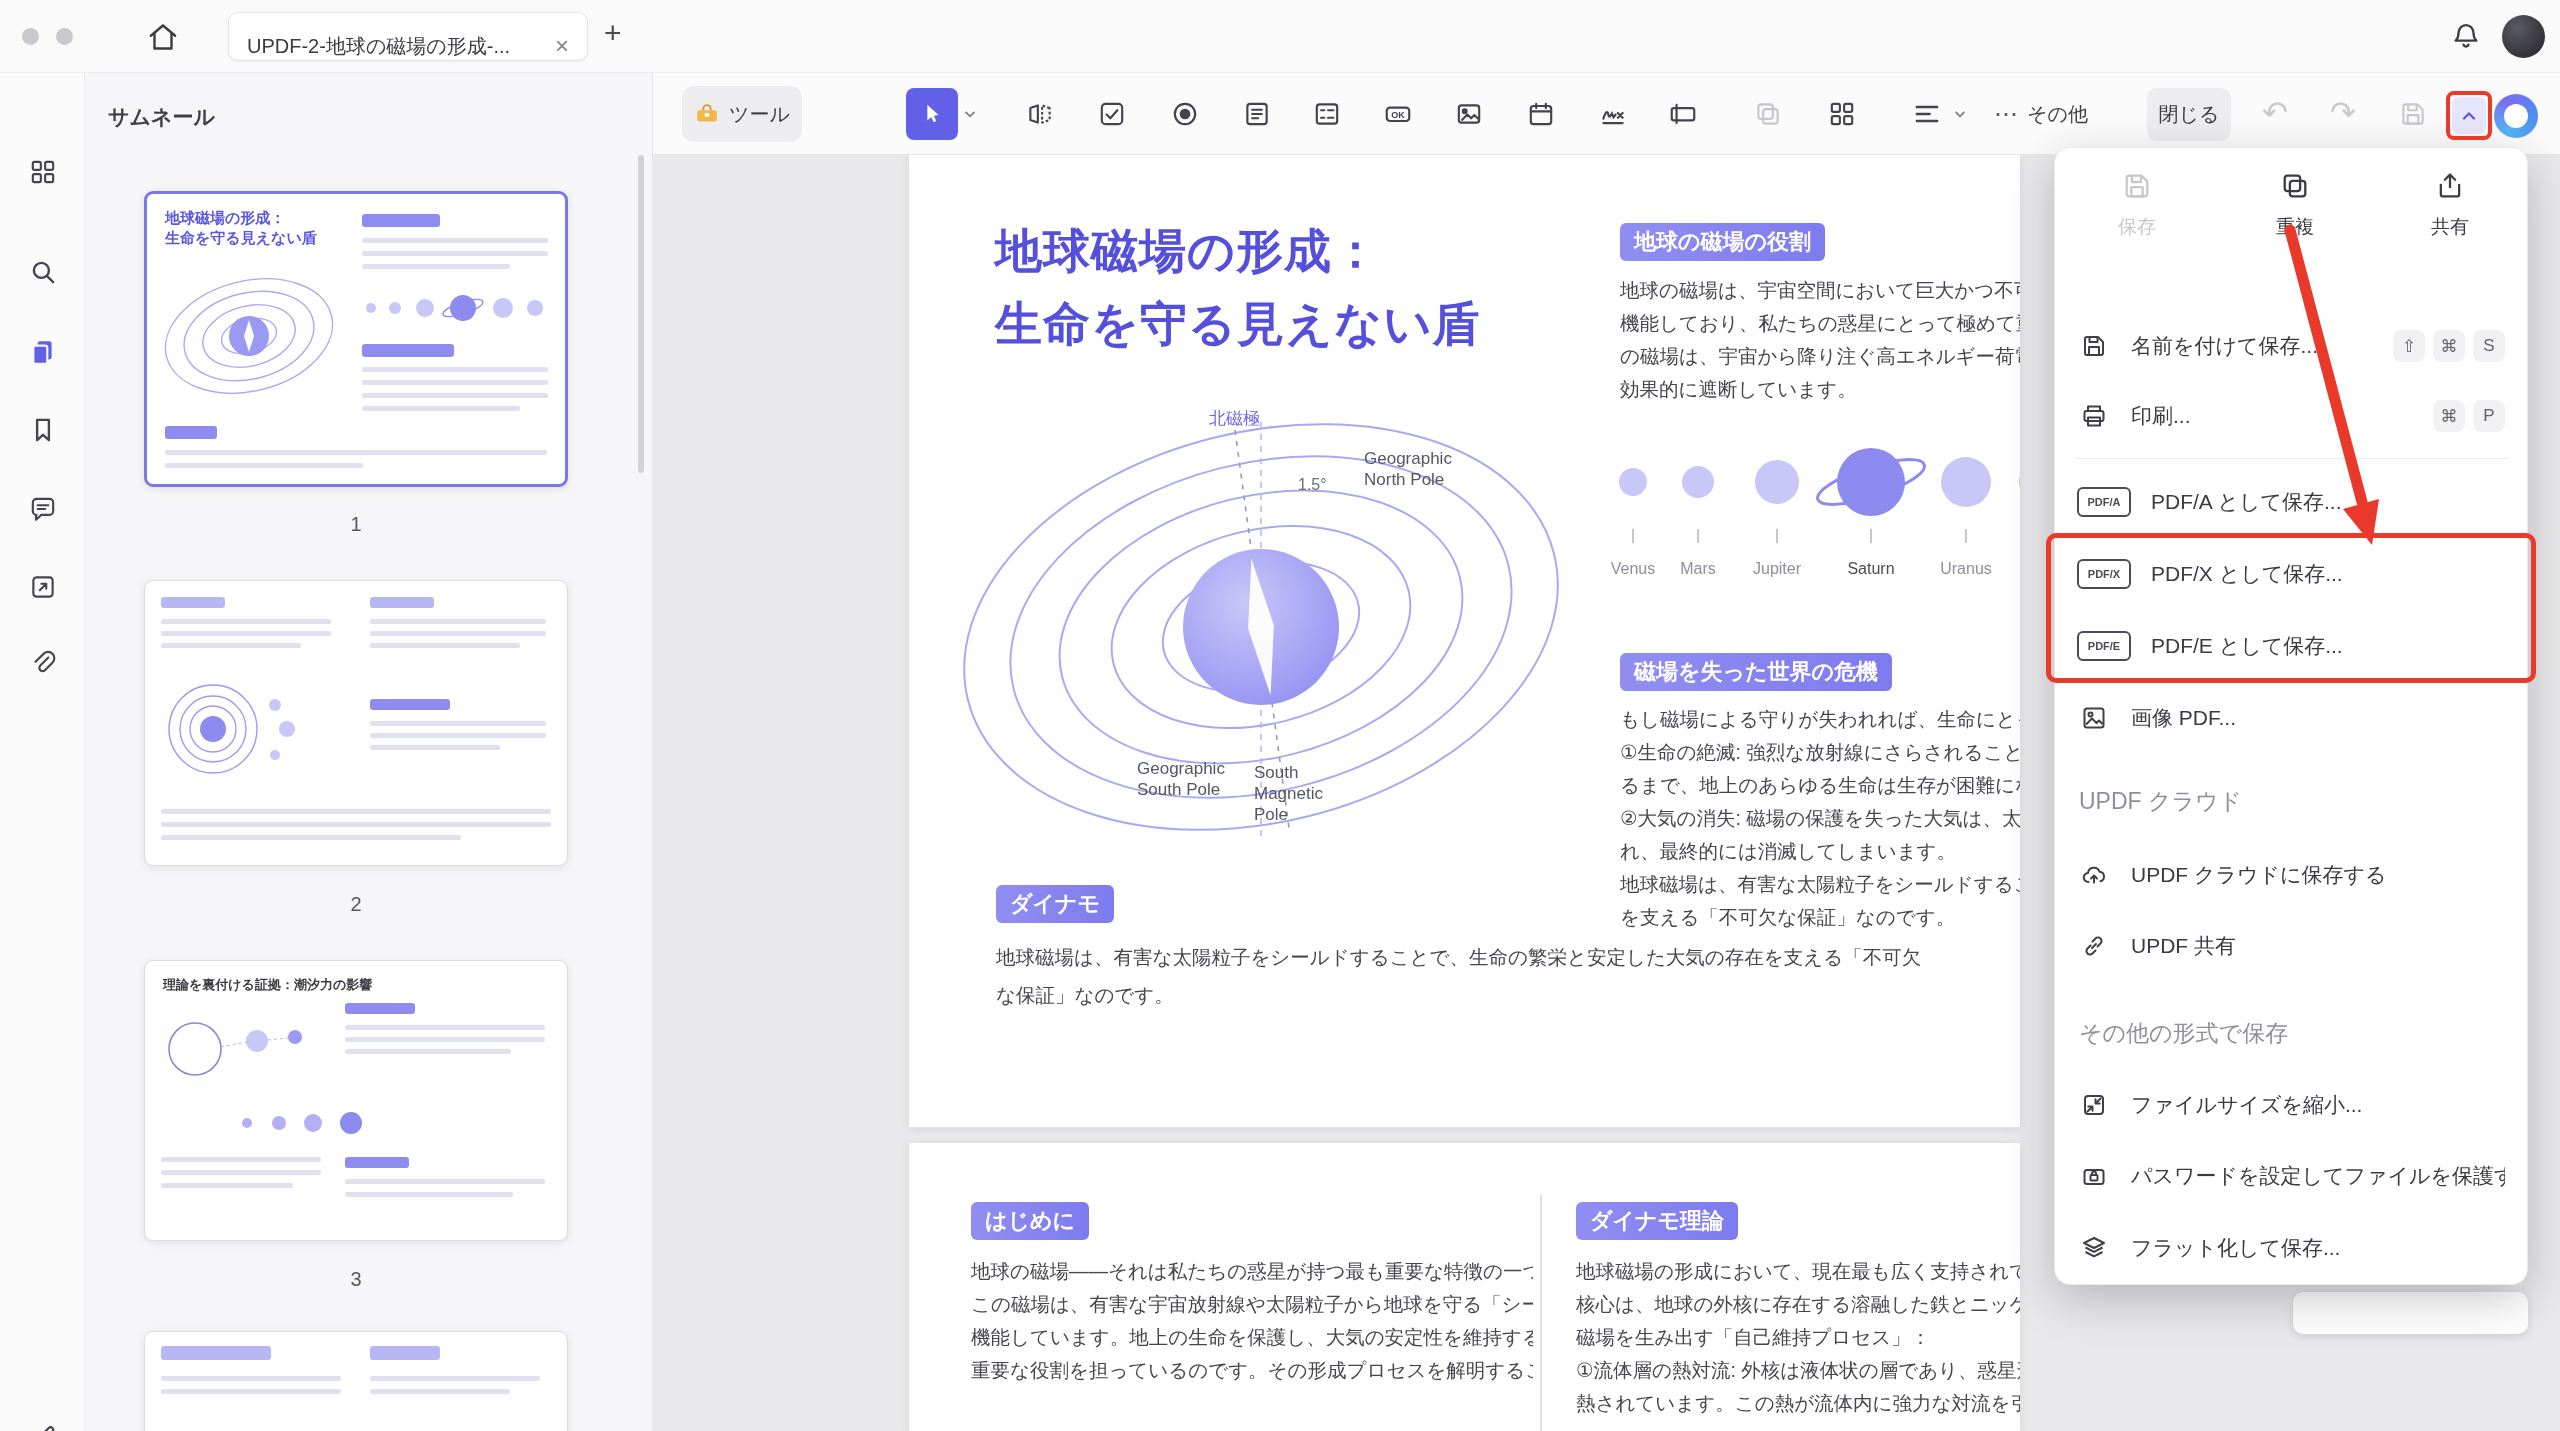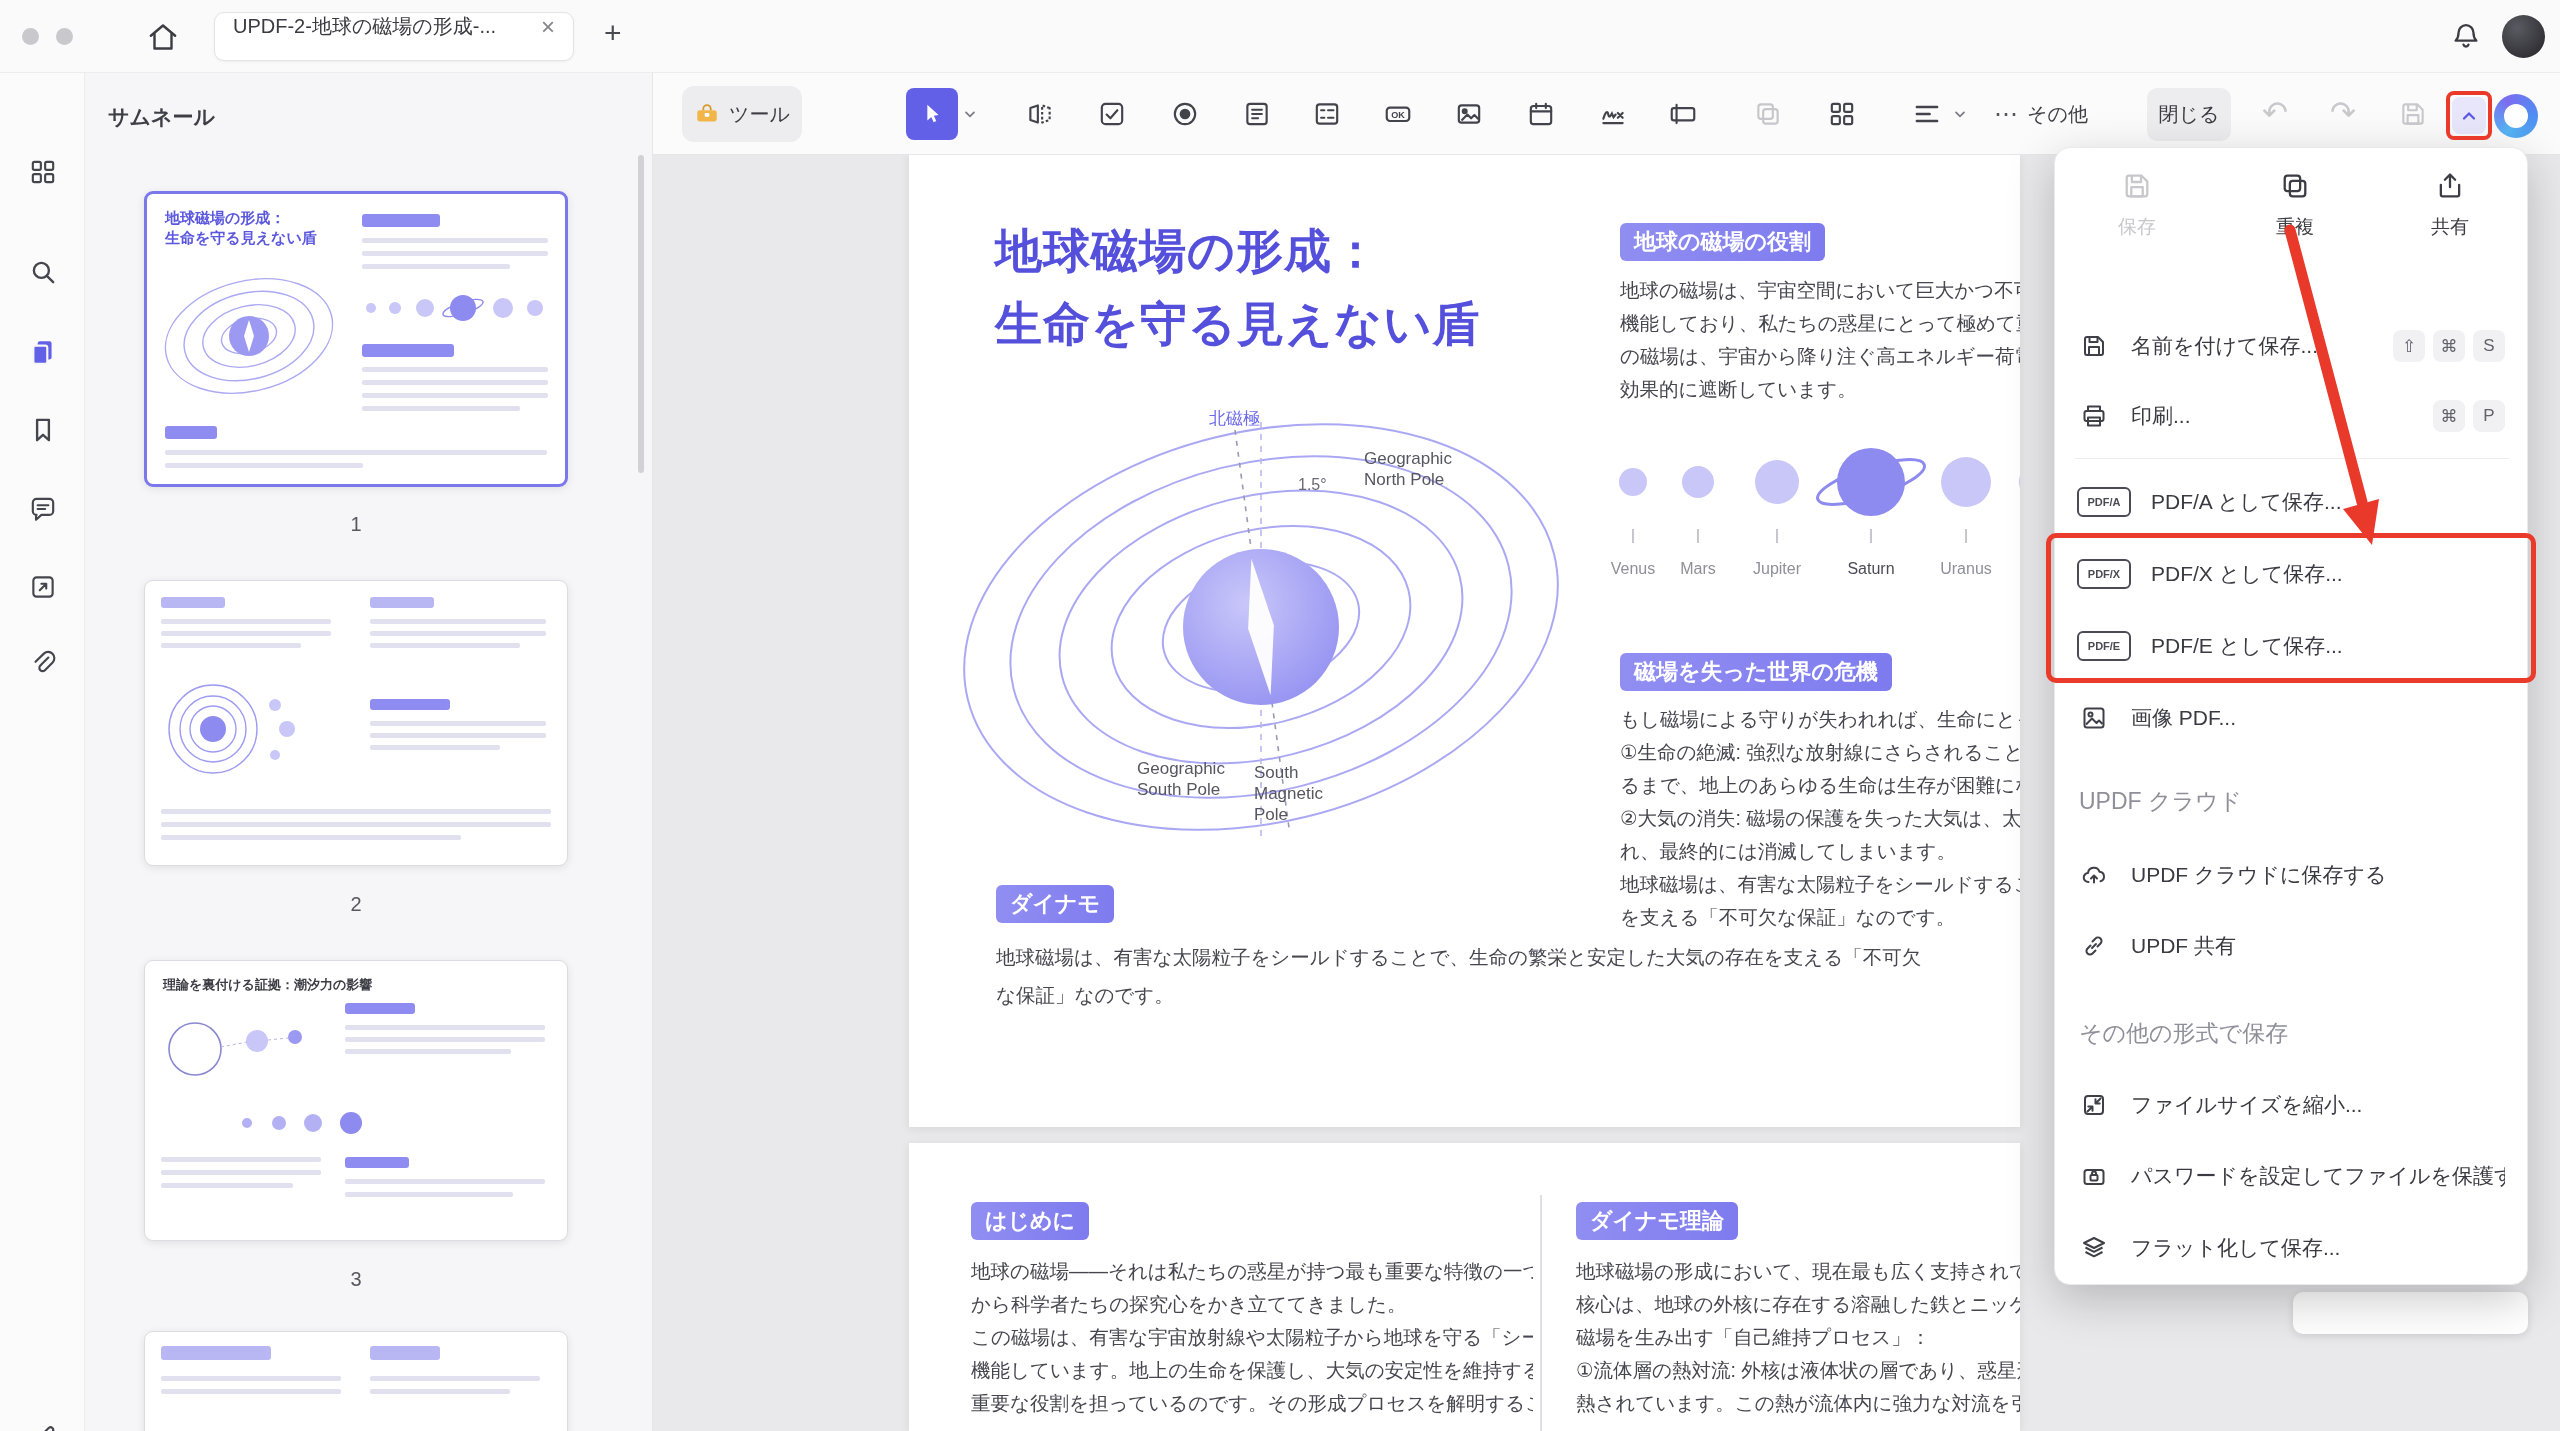--- a/index.html
+++ b/index.html
@@ -3,21 +3,21 @@
 <meta charset="utf-8">
 <style>
   *{box-sizing:border-box;margin:0;padding:0}
   html,body{width:2560px;height:1431px}
   body{font-family:"Liberation Sans","DejaVu Sans",sans-serif;background:#e9e9ec;position:relative;overflow:hidden}
   .abs{position:absolute}
   svg{display:block}
   
   .titlebar{position:absolute;left:0;top:0;width:2560px;height:73px;background:#fafafb;border-bottom:1px solid #ececef;z-index:20}
   .windot{position:absolute;top:28px;width:17px;height:17px;border-radius:50%;background:#c9c9cd}
-  .tab{position:absolute;left:214px;top:12px;width:360px;height:49px;background:#fff;border:1px solid #e4e4e8;border-radius:10px;display:flex;align-items:flex-start;padding:0 18px;box-shadow:0 1px 3px rgba(0,0,0,.05)}
+  .tab{position:absolute;left:228px;top:12px;width:360px;height:49px;background:#fff;border:1px solid #e4e4e8;border-radius:10px;display:flex;align-items:flex-end;padding:0 18px;box-shadow:0 1px 3px rgba(0,0,0,.05)}
   .tab-title{font-size:20px;color:#3a3a41;white-space:nowrap;overflow:hidden;flex:1}
   .tab-close{font-size:24px;color:#85858c;margin-left:10px;cursor:default}
   .newtab{position:absolute;left:604px;top:16px;font-size:30px;color:#4a4a51}
   .avatar{position:absolute;left:2502px;top:15px;width:43px;height:43px;border-radius:50%;background:radial-gradient(circle at 35% 30%,#5a5a62,#232327)}
   
   .rail{position:absolute;left:0;top:73px;width:85px;height:1358px;background:#fbfbfc;border-right:1px solid #ececef;z-index:15}
   .railbtn{position:absolute;left:26px;width:34px;height:34px;color:#45454e;display:flex;align-items:center;justify-content:center}
   .railbtn.active{color:#6360e8}
   
   .panel{position:absolute;left:85px;top:73px;width:568px;height:1358px;background:#f6f6f8;border-right:1px solid #e6e6ea;overflow:hidden;z-index:10}
@@ -478,21 +478,20 @@
   <div class="bodytext" style="left:87px;top:786px;width:1010px;line-height:38px">
     <div>地球磁場は、有害な太陽粒子をシールドすることで、生命の繁栄と安定した大気の存在を支える「不可欠</div>
     <div>な保証」なのです。</div>
   </div>
 </div>
 
 <div class="page" style="top:1143px;height:288px">
   <div class="pbadge" style="left:62px;top:59px">はじめに</div>
   <div class="bodytext" style="left:62px;top:112px;width:562px">
     <div>地球の磁場——それは私たちの惑星が持つ最も重要な特徴の一つであり、古く</div>
-    <div>から科学者たちの探究心をかき立ててきました。</div>
     <div>この磁場は、有害な宇宙放射線や太陽粒子から地球を守る「シールド」として</div>
     <div>機能しています。地上の生命を保護し、大気の安定性を維持する上で、極めて</div>
     <div>重要な役割を担っているのです。その形成プロセスを解明することは、地球物</div>
   </div>
   <div class="divline" style="left:631px;top:52px;height:236px"></div>
   <div class="pbadge" style="left:667px;top:59px">ダイナモ理論</div>
   <div class="bodytext" style="left:667px;top:112px;width:444px">
     <div>地球磁場の形成において、現在最も広く支持されているのが「ダイナモ</div>
     <div>核心は、地球の外核に存在する溶融した鉄とニッケルの流動的な動きにあります。</div>
     <div>磁場を生み出す「自己維持プロセス」：</div>

